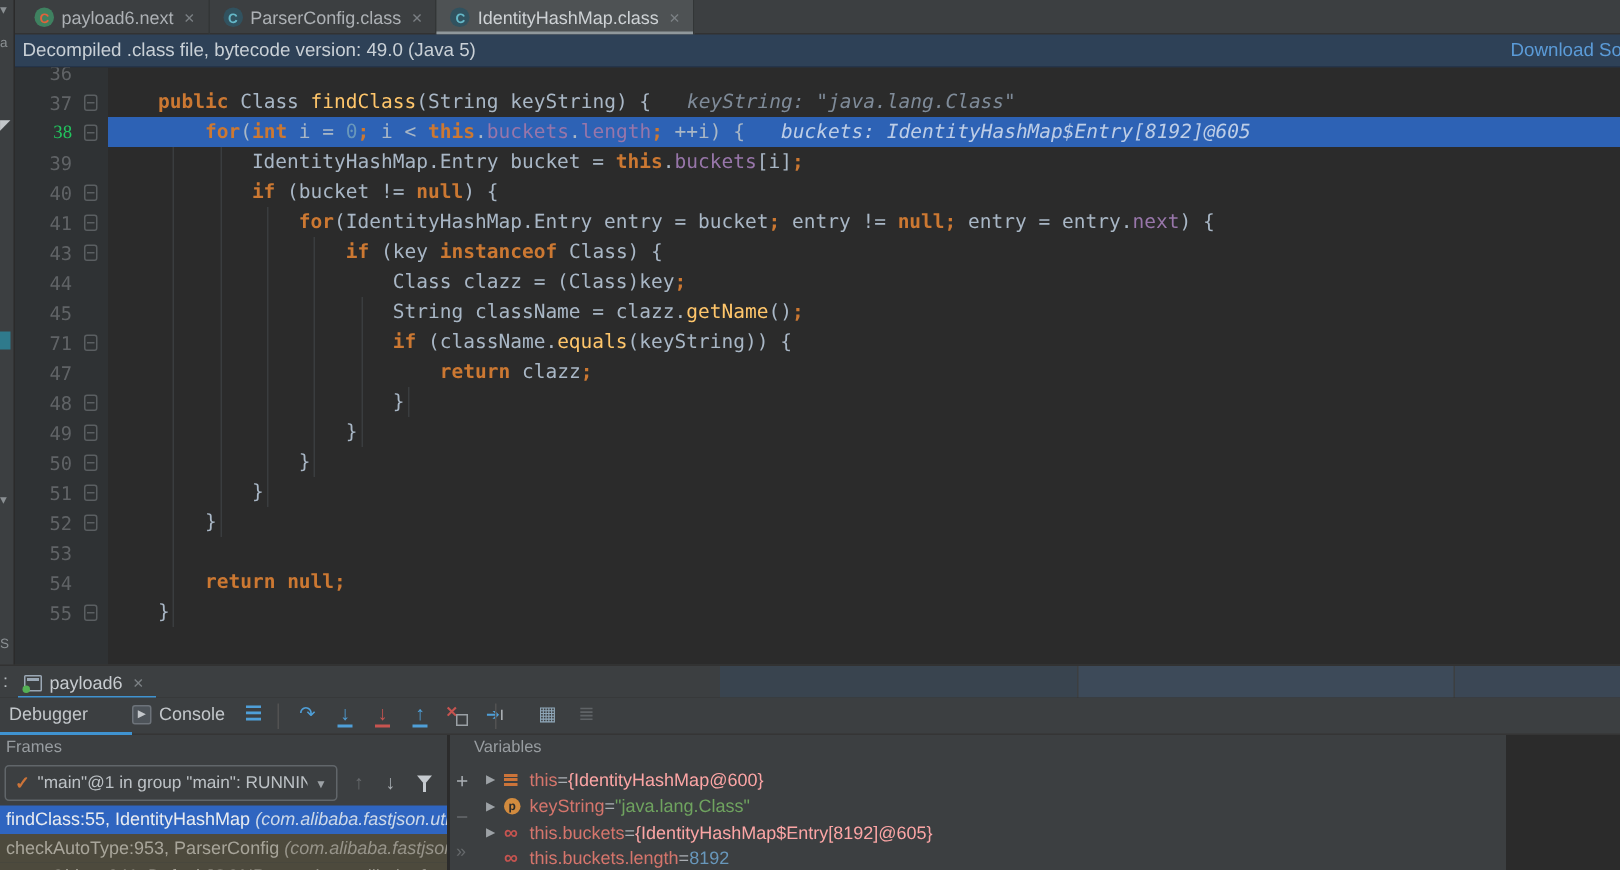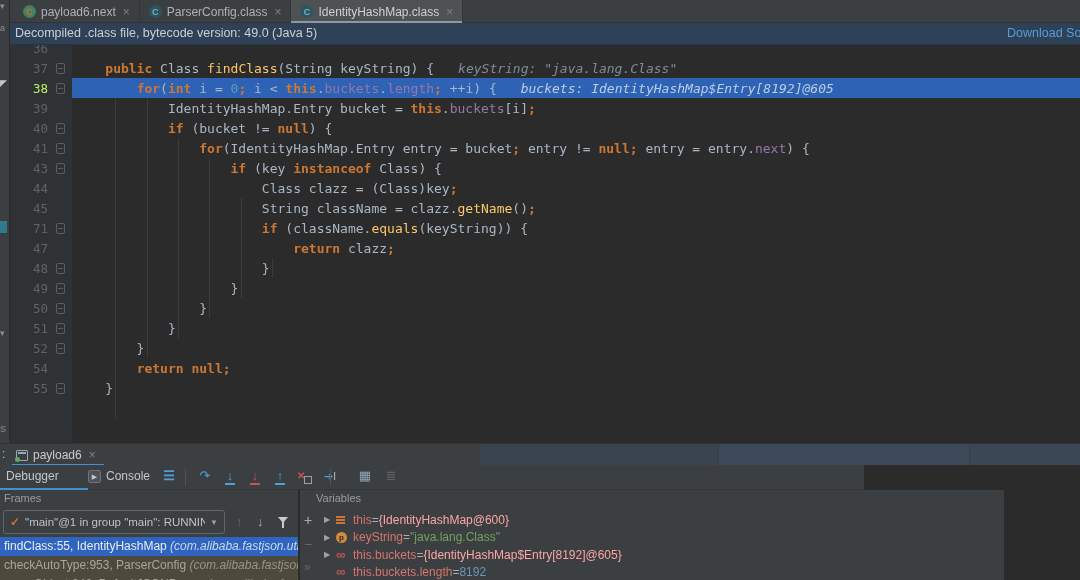--- a/index.html
+++ b/index.html
@@ -34,21 +34,21 @@
 
   
   .editor { position:absolute; left:10px; top:45px; width:1070px; height:398px;
             overflow:hidden; background:#2b2b2b; }
   #code-rows { position:relative; top:-7px; font-family:"DejaVu Sans Mono", monospace; font-size:13px; }
   .gutter-bg { position:absolute; left:0; top:0; width:62px; height:410px; background:#2f3234; }
   .guide { position:absolute; width:1px; background:#3a3d3f; }
   .row { position:relative; height:20px; display:flex; align-items:center; }
   .row.exec::before { content:""; position:absolute; left:62px; right:0; top:0; bottom:0; background:#2d62b5; }
   .lnum { position:relative; width:38px; text-align:right; color:#606366; font-size:12.5px; flex:none; }
-  .row.exec .lnum { color:#bef264; }
+  .row.exec .lnum { color:#22c55e;font-family:Liberation Serif, serif; }
   .fcell { position:relative; width:24px; flex:none; display:flex; justify-content:center; }
   .fbox { position:relative; width:9px; height:11px; border:1px solid #5a5e61; border-radius:2px; }
   .fbox::after { content:""; position:absolute; left:1px; right:1px; top:4px; height:1px; background:#5a5e61; }
   .code { position:relative; padding-left:2px; white-space:pre; }
   .tk-t { color:#a9b7c6; } .tk-k { color:#cc7832; font-weight:bold; }
   .tk-f { color:#9876aa;text-align:right; } .tk-m { color:#ffc66b; } .tk-n { color:#6897bb; }
   .hint { margin-left:24px; font-style:italic; color:#7f8b99; }
   .row.exec .hint { color:#bdcde6; }
 
   
@@ -58,21 +58,21 @@
   .dbg-tab { position:absolute; left:12px; top:0; height:22px; display:flex; align-items:center;
              gap:5px; padding:0 4px; color:#c7cbcf; font-size:12px; }
   .dbg-tab-underline { position:absolute; left:12px; top:20px; width:92px; height:2px; background:#3f93d1; }
   .debug-win-icon { position:relative; width:12px; height:11px; border:1px solid #9aa7b4; border-radius:1px; }
   .debug-win-icon::before { content:""; position:absolute; left:1px; right:1px; top:1px; height:2px; background:#9aa7b4; }
   .debug-win-icon::after { content:""; position:absolute; left:-2px; bottom:-2px; width:5px; height:5px;
                            border-radius:50%; background:#55b155; }
   .blur-band { position:absolute; top:0; height:21px; }
 
   
-  .dbg-toolbar { position:absolute; left:0; top:465px; width:864px; height:25px;
+  .dbg-toolbar { position:absolute; left:0; top:465px; width:1080px; height:25px;
                  background:#3c3f41; border-bottom:1px solid #353535; }
   .tb-item { position:absolute; top:4px; font-size:12px; color:#c3c7cb; }
   .tb-underline { position:absolute; left:0; top:23px; width:88px; height:2px; background:#3f93d1; }
   .console-icon { position:absolute; width:13px; height:13px; background:#4d5359; border:1px solid #6d737a;
                   border-radius:2px; color:#c3c7cb; font-size:7px; line-height:11px; text-align:center; top:5px; }
   .tb-sep { position:absolute; top:4px; width:1px; height:17px; background:#525252; }
   .stepicon { position:absolute; top:3px; width:18px; height:18px; text-align:center;
               font-size:13px; line-height:16px; }
   .blue { color:#4f9fd8; } .red { color:#c75450; }
   .underbar::after { content:""; position:absolute; left:4px; right:4px; bottom:1px; height:2px; }
@@ -264,20 +264,25 @@
           <span class="code"><span class="tk-t">            }</span></span>
         </div>
         <div class="row">
           <span class="lnum">52</span>
           <span class="fcell">
             <span class="fbox"></span>
           </span>
           <span class="code"><span class="tk-t">        }</span></span>
         </div>
         <div class="row">
+          <span class="lnum">53</span>
+          <span class="fcell"></span>
+          <span class="code"></span>
+        </div>
+        <div class="row">
           <span class="lnum">54</span>
           <span class="fcell"></span>
           <span class="code"><span class="tk-t">        </span><span class="tk-k">return</span><span class="tk-t"> </span><span class="tk-k">null</span><span class="tk-k">;</span></span>
         </div>
         <div class="row">
           <span class="lnum">55</span>
           <span class="fcell">
             <span class="fbox"></span>
           </span>
           <span class="code"><span class="tk-t">    }</span></span>

